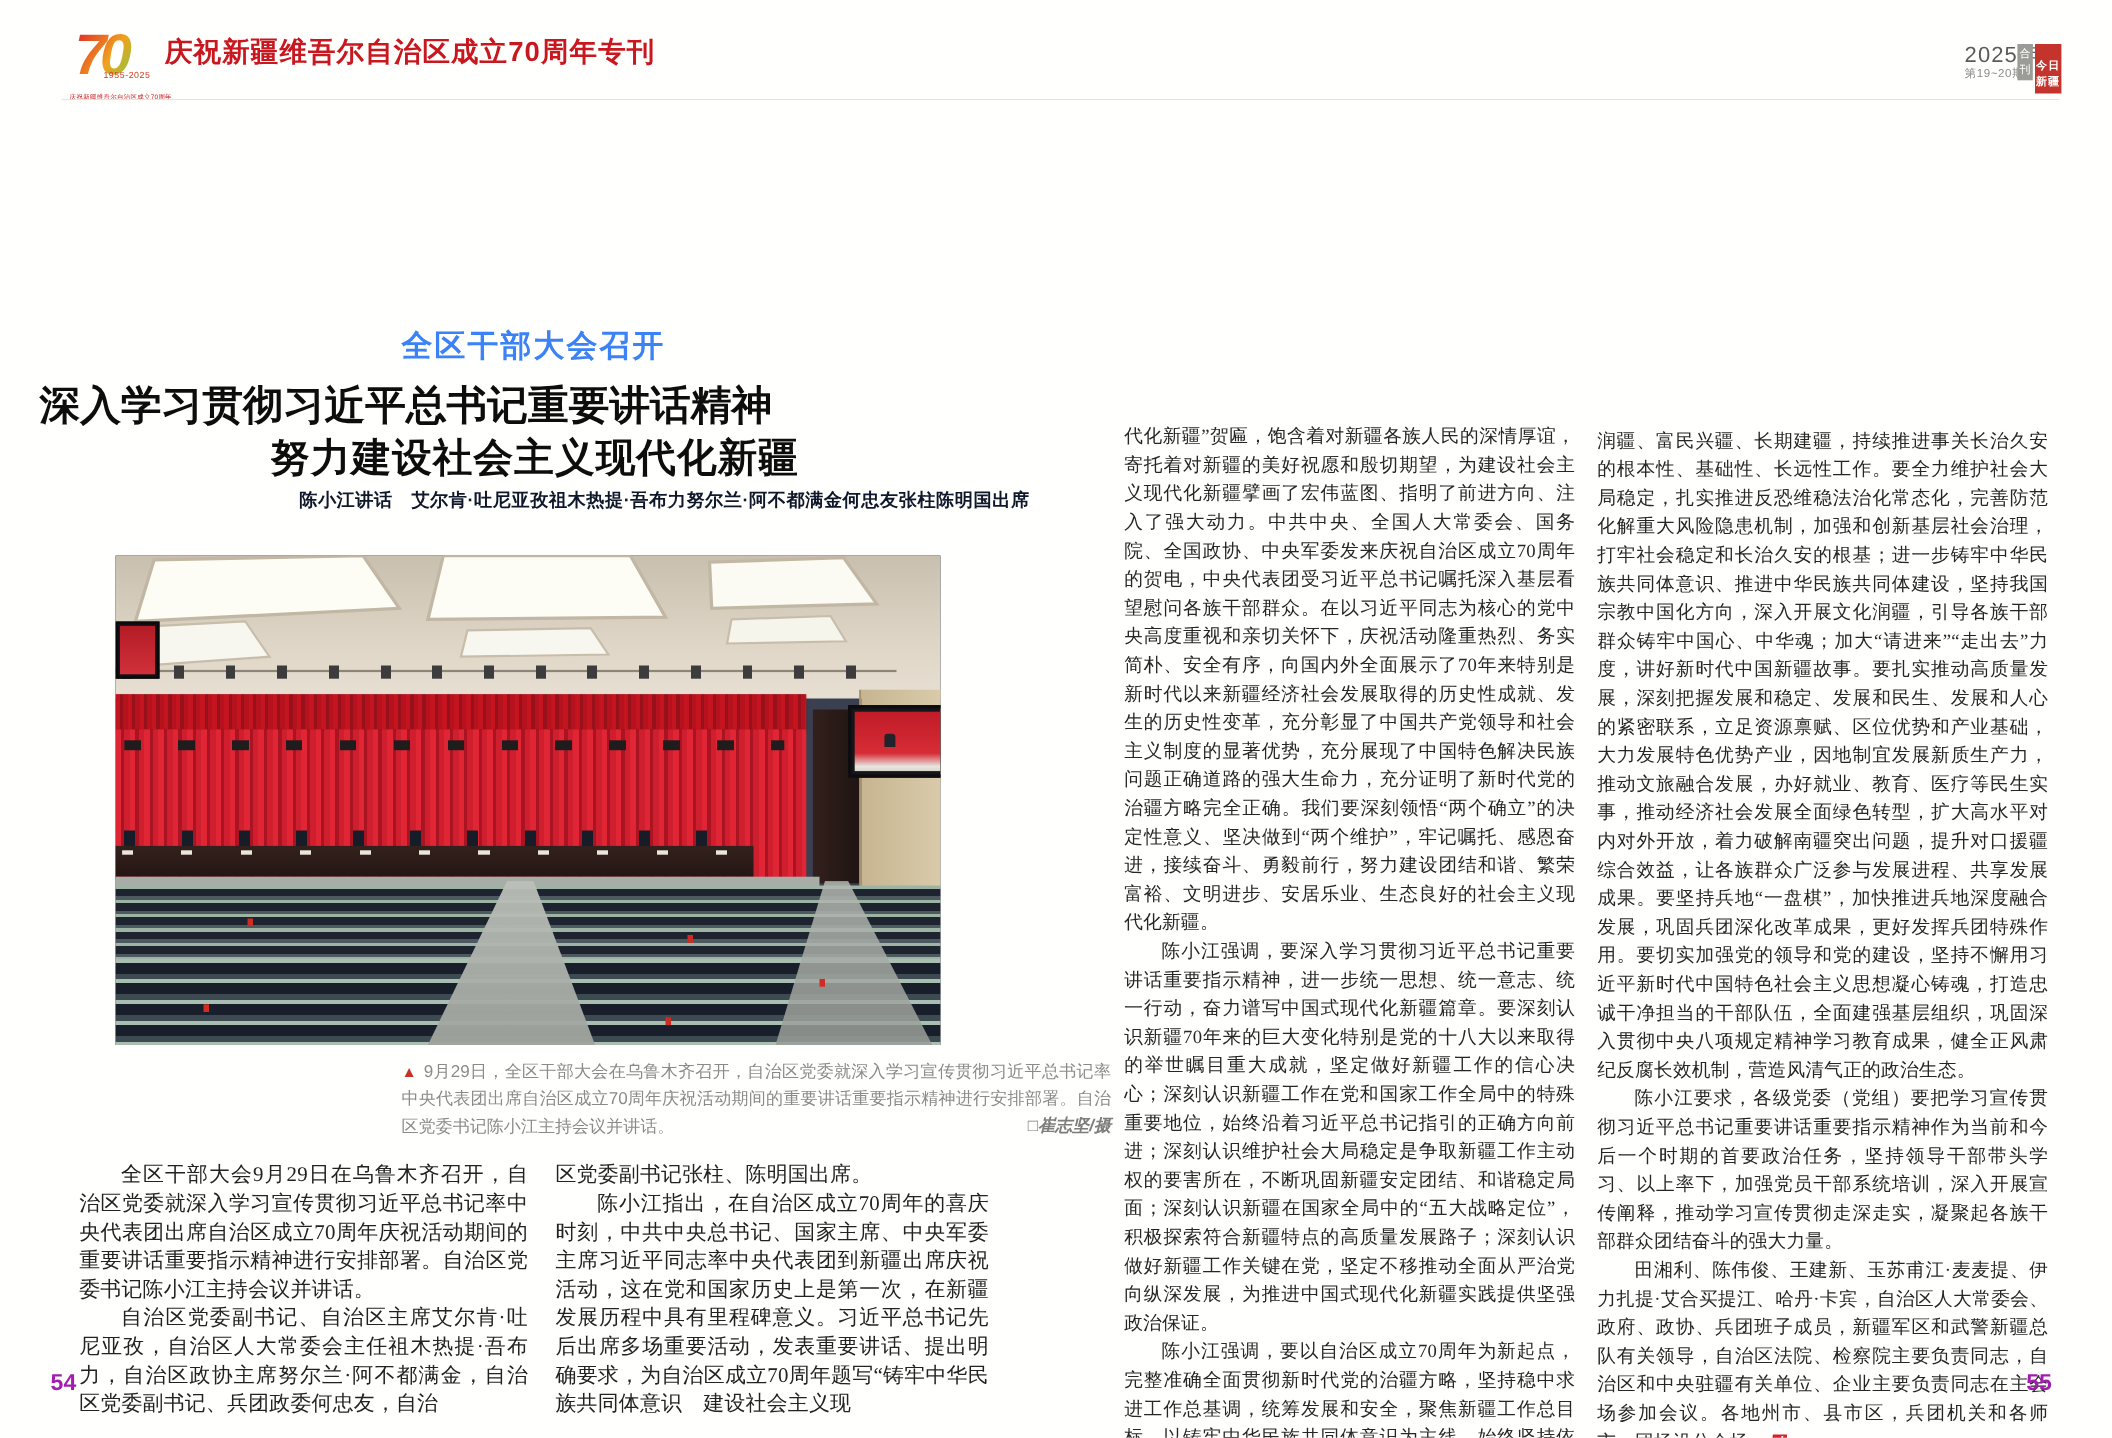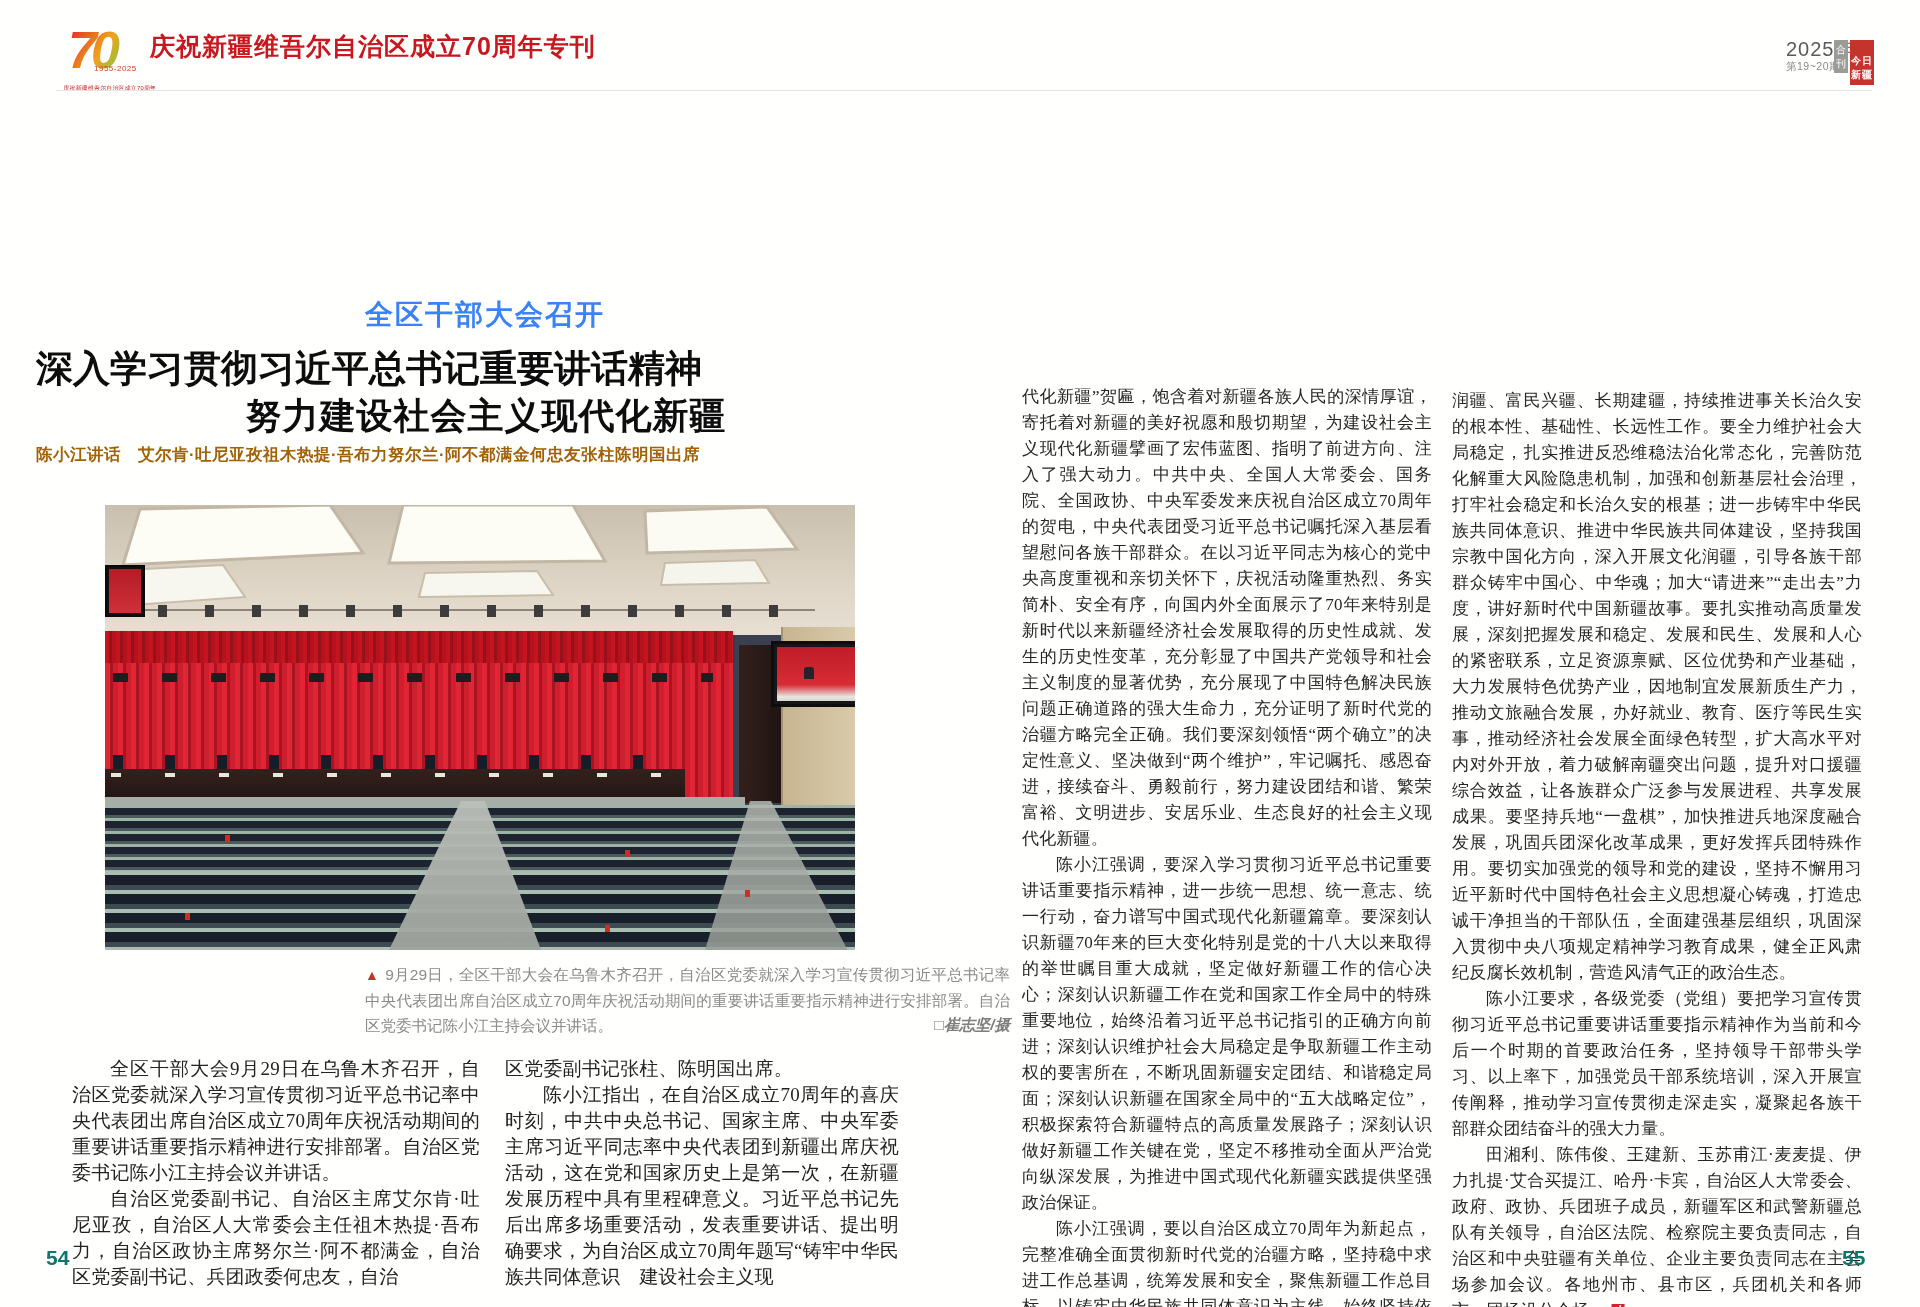--- a/index.html
+++ b/index.html
@@ -62,23 +62,23 @@
   }
   .headline1{
     left:36px;top:344px;width:900px;
     font-weight:bold;font-size:37px;color:#0d0d0d;letter-spacing:0px;
   }
   .headline2{
     left:36px;top:392px;width:900px;text-align:center;
     font-weight:bold;font-size:36px;color:#0d0d0d;letter-spacing:1px;
   }
   .byline{
-    left:36px;top:444px;width:900px;text-align:left;
+    left:36px;top:444px;width:900px;text-align:right;
     font-family:"Liberation Sans",sans-serif;font-weight:bold;
-    font-size:16.5px;color:#a16207;letter-spacing:.5px;
+    font-size:16.5px;color:#0f172a;letter-spacing:.5px;
   }
 
   
   .photo{left:105px;top:505px;width:750px;height:445px;overflow:hidden;background:#3a4050;}
   .ph-ceiling{position:absolute;left:0;top:0;width:750px;height:130px;
     background:linear-gradient(180deg,#c9bfae 0%,#ded5c6 60%,#e7dfd2 100%);}
   .ph-truss{position:absolute;left:0;top:104px;width:710px;height:2px;background:#8d8577;}
   .ph-truss-lights{position:absolute;left:6px;top:100px;width:700px;height:12px;
     background:repeating-linear-gradient(90deg,#3c3c3c 0 9px,transparent 9px 47px);}
   .ph-valance{position:absolute;left:0;top:126px;width:628px;height:32px;
@@ -136,21 +136,21 @@
   .col1-54{left:72px;top:1056px;width:408px;}
   .col2-54{left:505px;top:1056px;width:394px;}
   .col1-55{left:1022px;top:384px;width:410px;}
   .col2-55{left:1452px;top:388px;width:410px;}
   .endmark{position:relative;display:inline-block;width:13px;height:13px;background:#d6202a;
     vertical-align:-1px;margin-left:4px;transform:skewX(-6deg);}
   .endmark::after{content:"";position:absolute;left:4px;top:1px;width:4px;height:8px;
     border:2px solid #fff;border-top:none;border-left:none;border-radius:0 0 6px 0;}
 
   .pagenum{
-    font-family:"Liberation Sans",sans-serif;font-weight:bold;font-size:21px;color:#0f766e;
+    font-family:"Liberation Sans",sans-serif;font-weight:bold;font-size:21px;color:#a21caf;
   }
   .pn54{left:46px;top:1246px;}
   .pn55{left:1842px;top:1246px;}
 </style>
 </head>
 <body>
 
 <div class="abs logo70">
   <div class="num">70</div>
   <div class="years">1955-2025</div>

